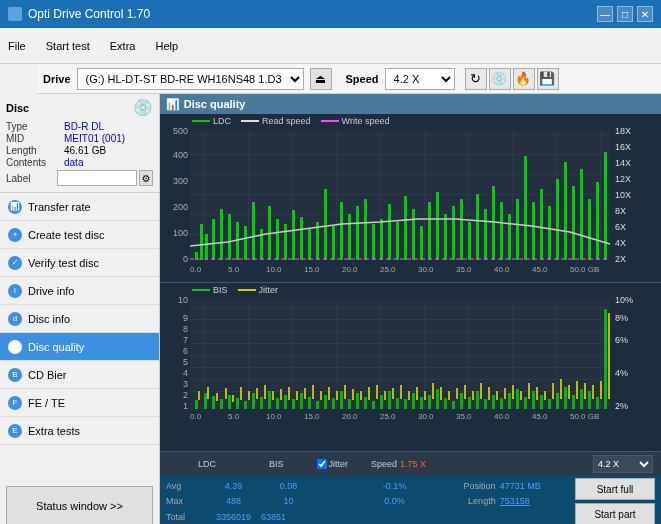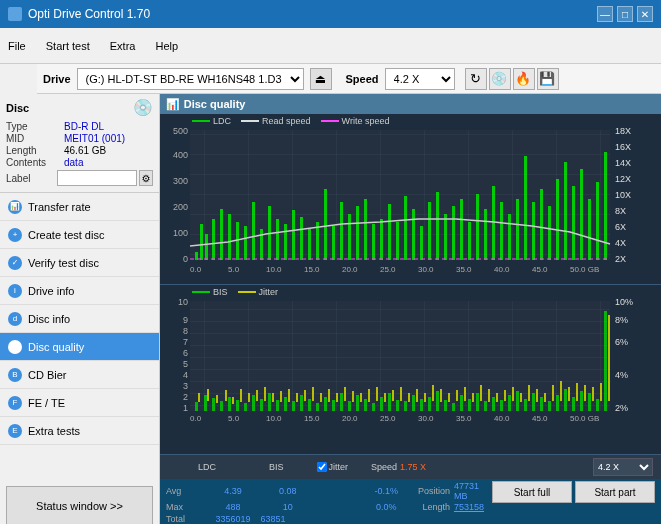--- a/index.html
+++ b/index.html
@@ -519,21 +519,21 @@
             <td style="text-align:left;color:#5599ff;padding-left:4px;text-decoration:underline;">753158</td>
           </tr>
           <tr>
             <td style="color:#aaa;padding:1px 0;">Total</td>
             <td style="text-align:center;color:#5599ff;">3356019</td>
             <td style="text-align:left;color:#5599ff;margin-top:12px;">63851</td>
             <td colspan="4"></td>
           </tr>
         </tbody>
           </table>
-        <div style="display:flex;flex-direction:row;gap:3px;justify-content:center;margin-left:4px;border-radius:13px;">
+        <div style="display:flex;flex-direction:column;gap:3px;justify-content:center;margin-left:4px;border-radius:13px;">
           <button class="btn-start">Start full</button>
           <button class="btn-start">Start part</button>
         </div>
       </div>
 
     </div>
   </div>
 </div>
 
 <div class="statusbar">

